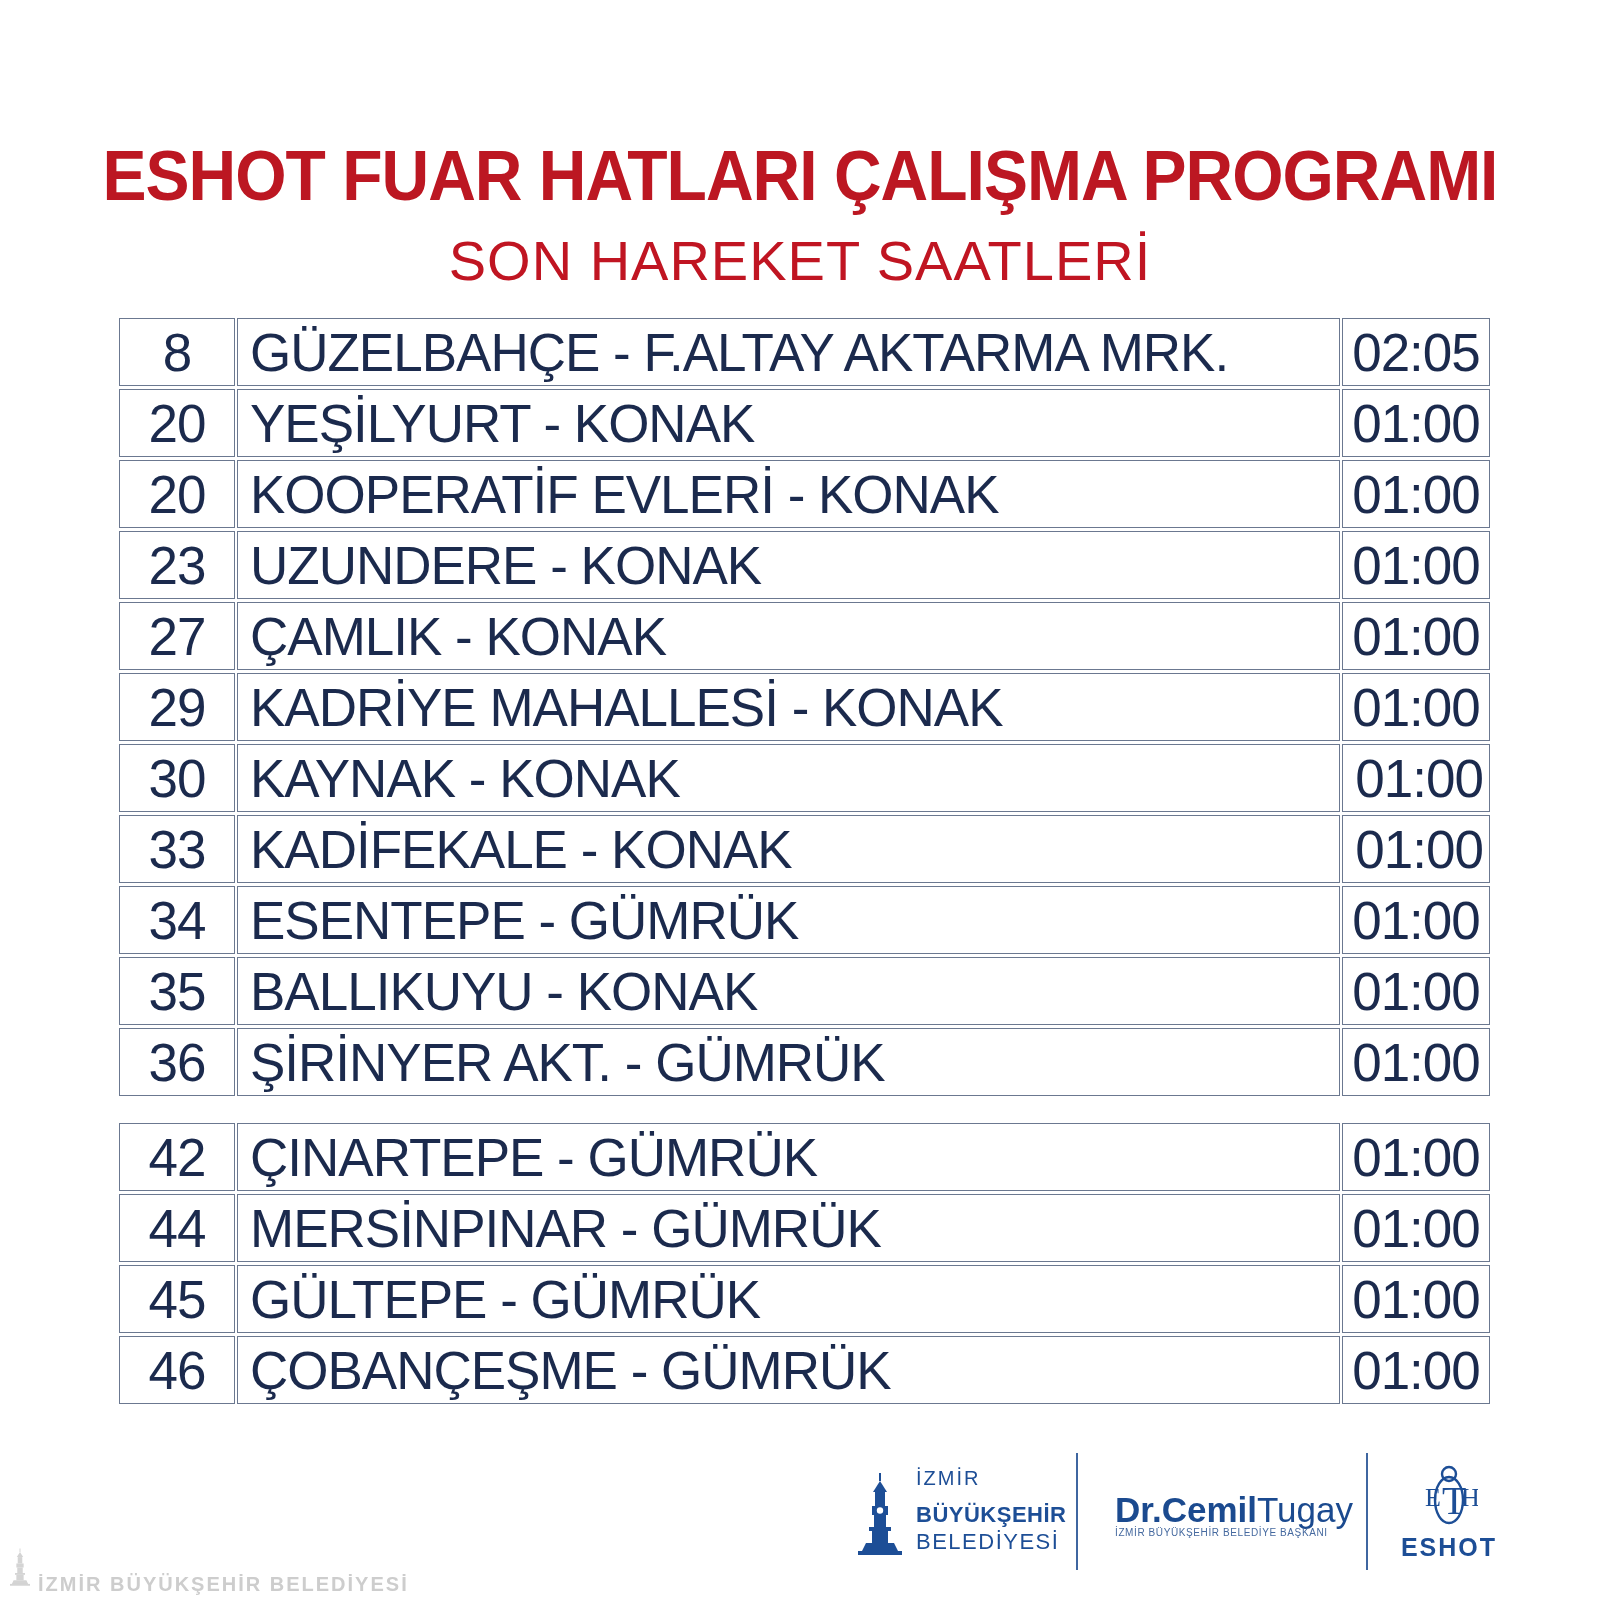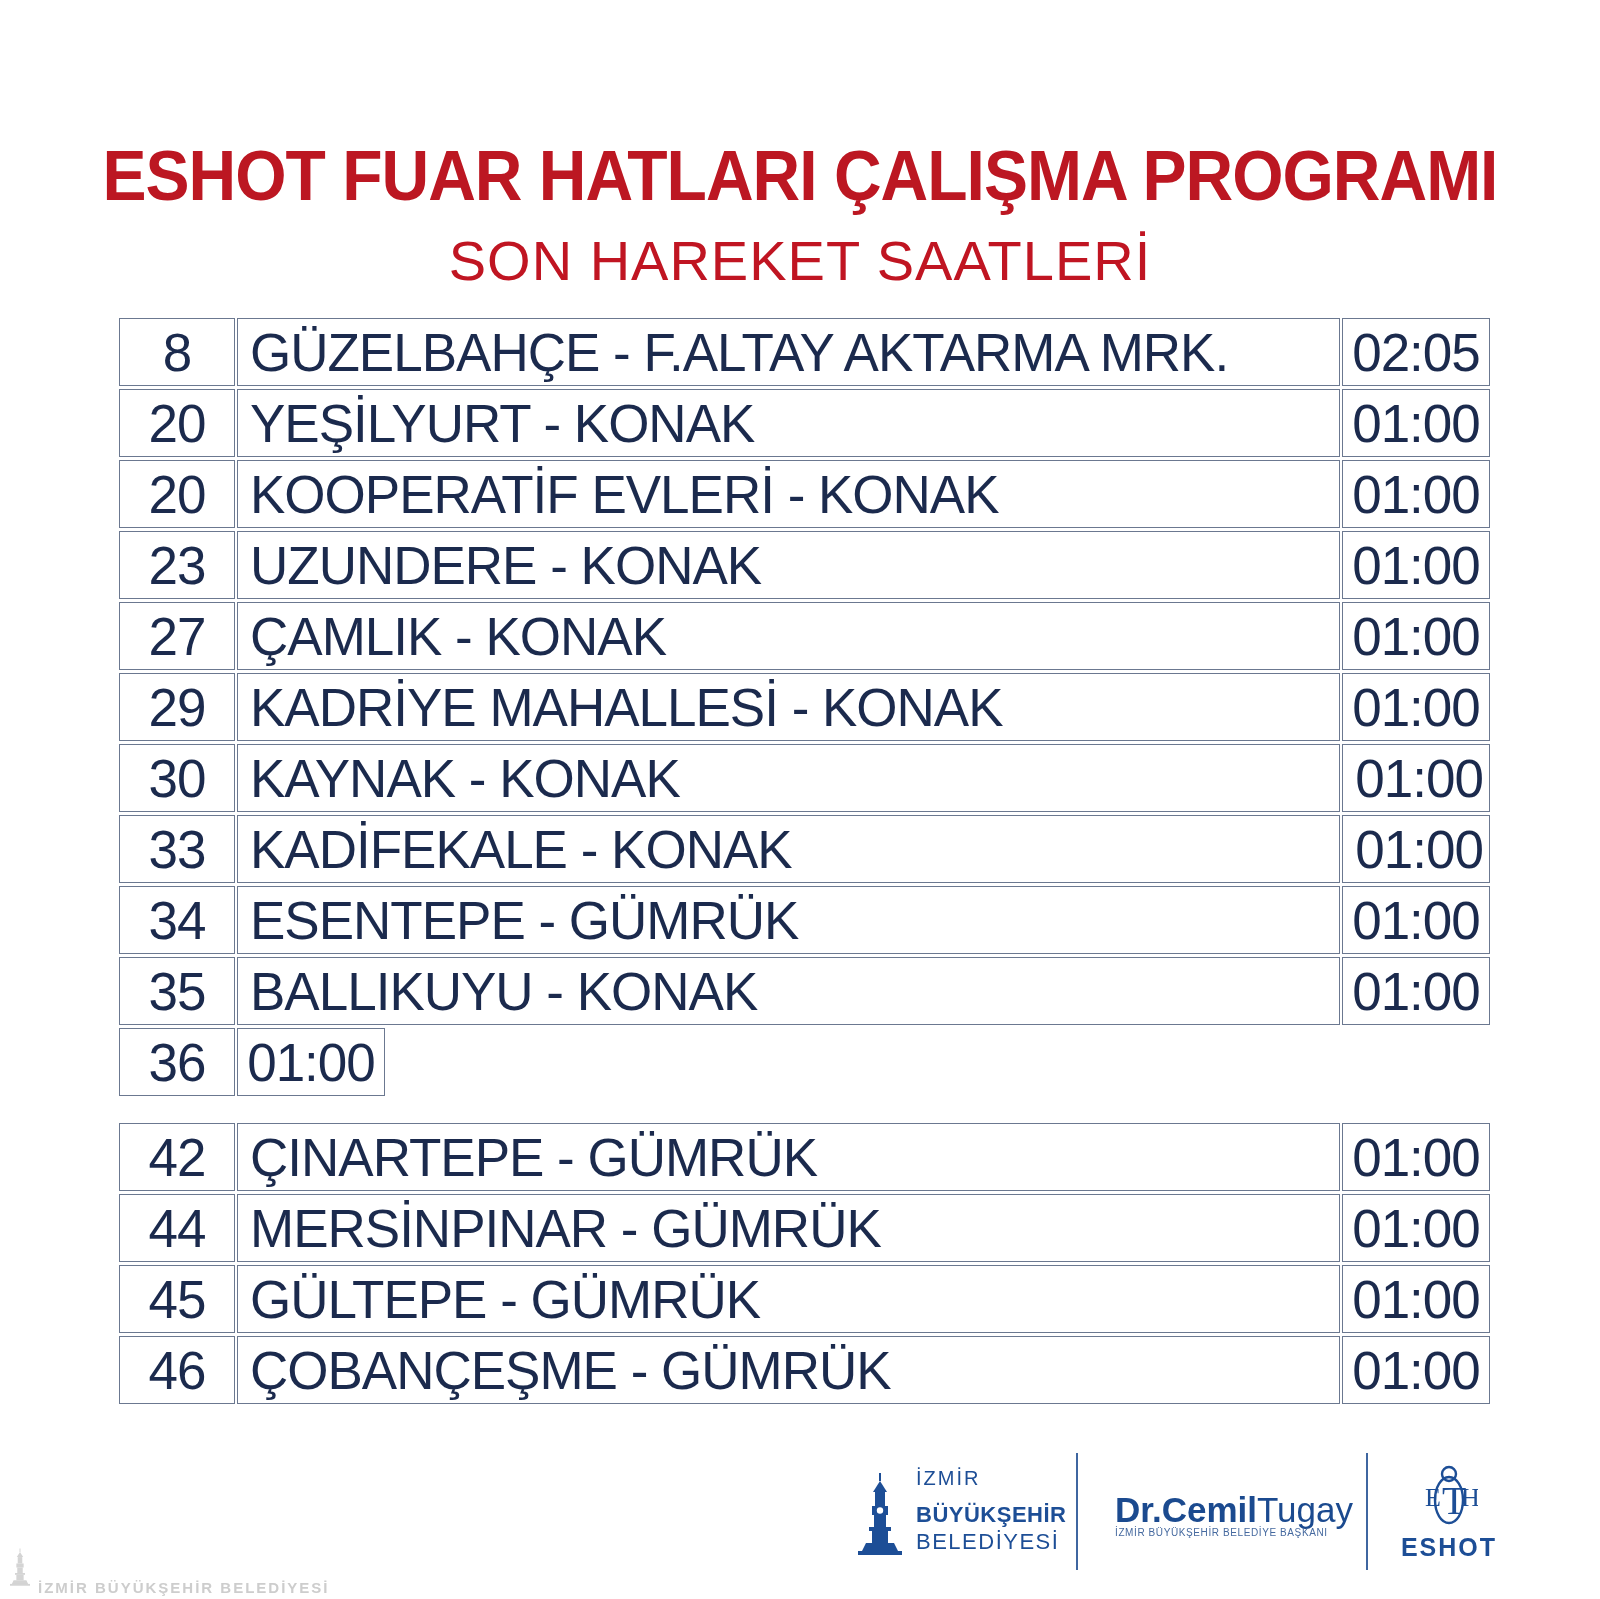--- a/index.html
+++ b/index.html
@@ -89,21 +89,21 @@
   .mayor-sub { font-size: 10px; letter-spacing: 0.6px; color: #45699f; white-space: nowrap; }
   .eshot { left: 1403px; top: 1462px; width: 92px; display: flex; flex-direction: column; align-items: center; }
   .eshot-label { font-size: 25px; font-weight: bold; letter-spacing: 2px; color: #1d4e96; margin-top: 3px; text-align: center; }
   .watermark {
     position: absolute;
     left: 10px; bottom: 2px;
     display: flex; align-items: flex-end; gap: 8px;
     color: #cbcbcb;
   }
   .watermark-text {
-    font-size: 15px;
+    font-size: 20px;
     letter-spacing: 2px;
     font-weight: bold;
     color: #cdcdcd;
     padding-bottom: 1px;
     white-space: nowrap;
   }
 </style>
 </head>
 <body>
 
@@ -158,20 +158,21 @@
       <div class="cell name">ESENTEPE - GÜMRÜK</div>
       <div class="cell time">01:00</div>
     </div>
       <div class="row">
       <div class="cell num">35</div>
       <div class="cell name">BALLIKUYU - KONAK</div>
       <div class="cell time">01:00</div>
     </div>
       <div class="row">
       <div class="cell num">36</div>
+      <div class="cell name">ŞİRİNYER AKT. - GÜMRÜK</div>
       <div class="cell time">01:00</div>
     </div>
       <div class="row group-break">
       <div class="cell num">42</div>
       <div class="cell name">ÇINARTEPE - GÜMRÜK</div>
       <div class="cell time">01:00</div>
     </div>
       <div class="row">
       <div class="cell num">44</div>
       <div class="cell name">MERSİNPINAR - GÜMRÜK</div>

